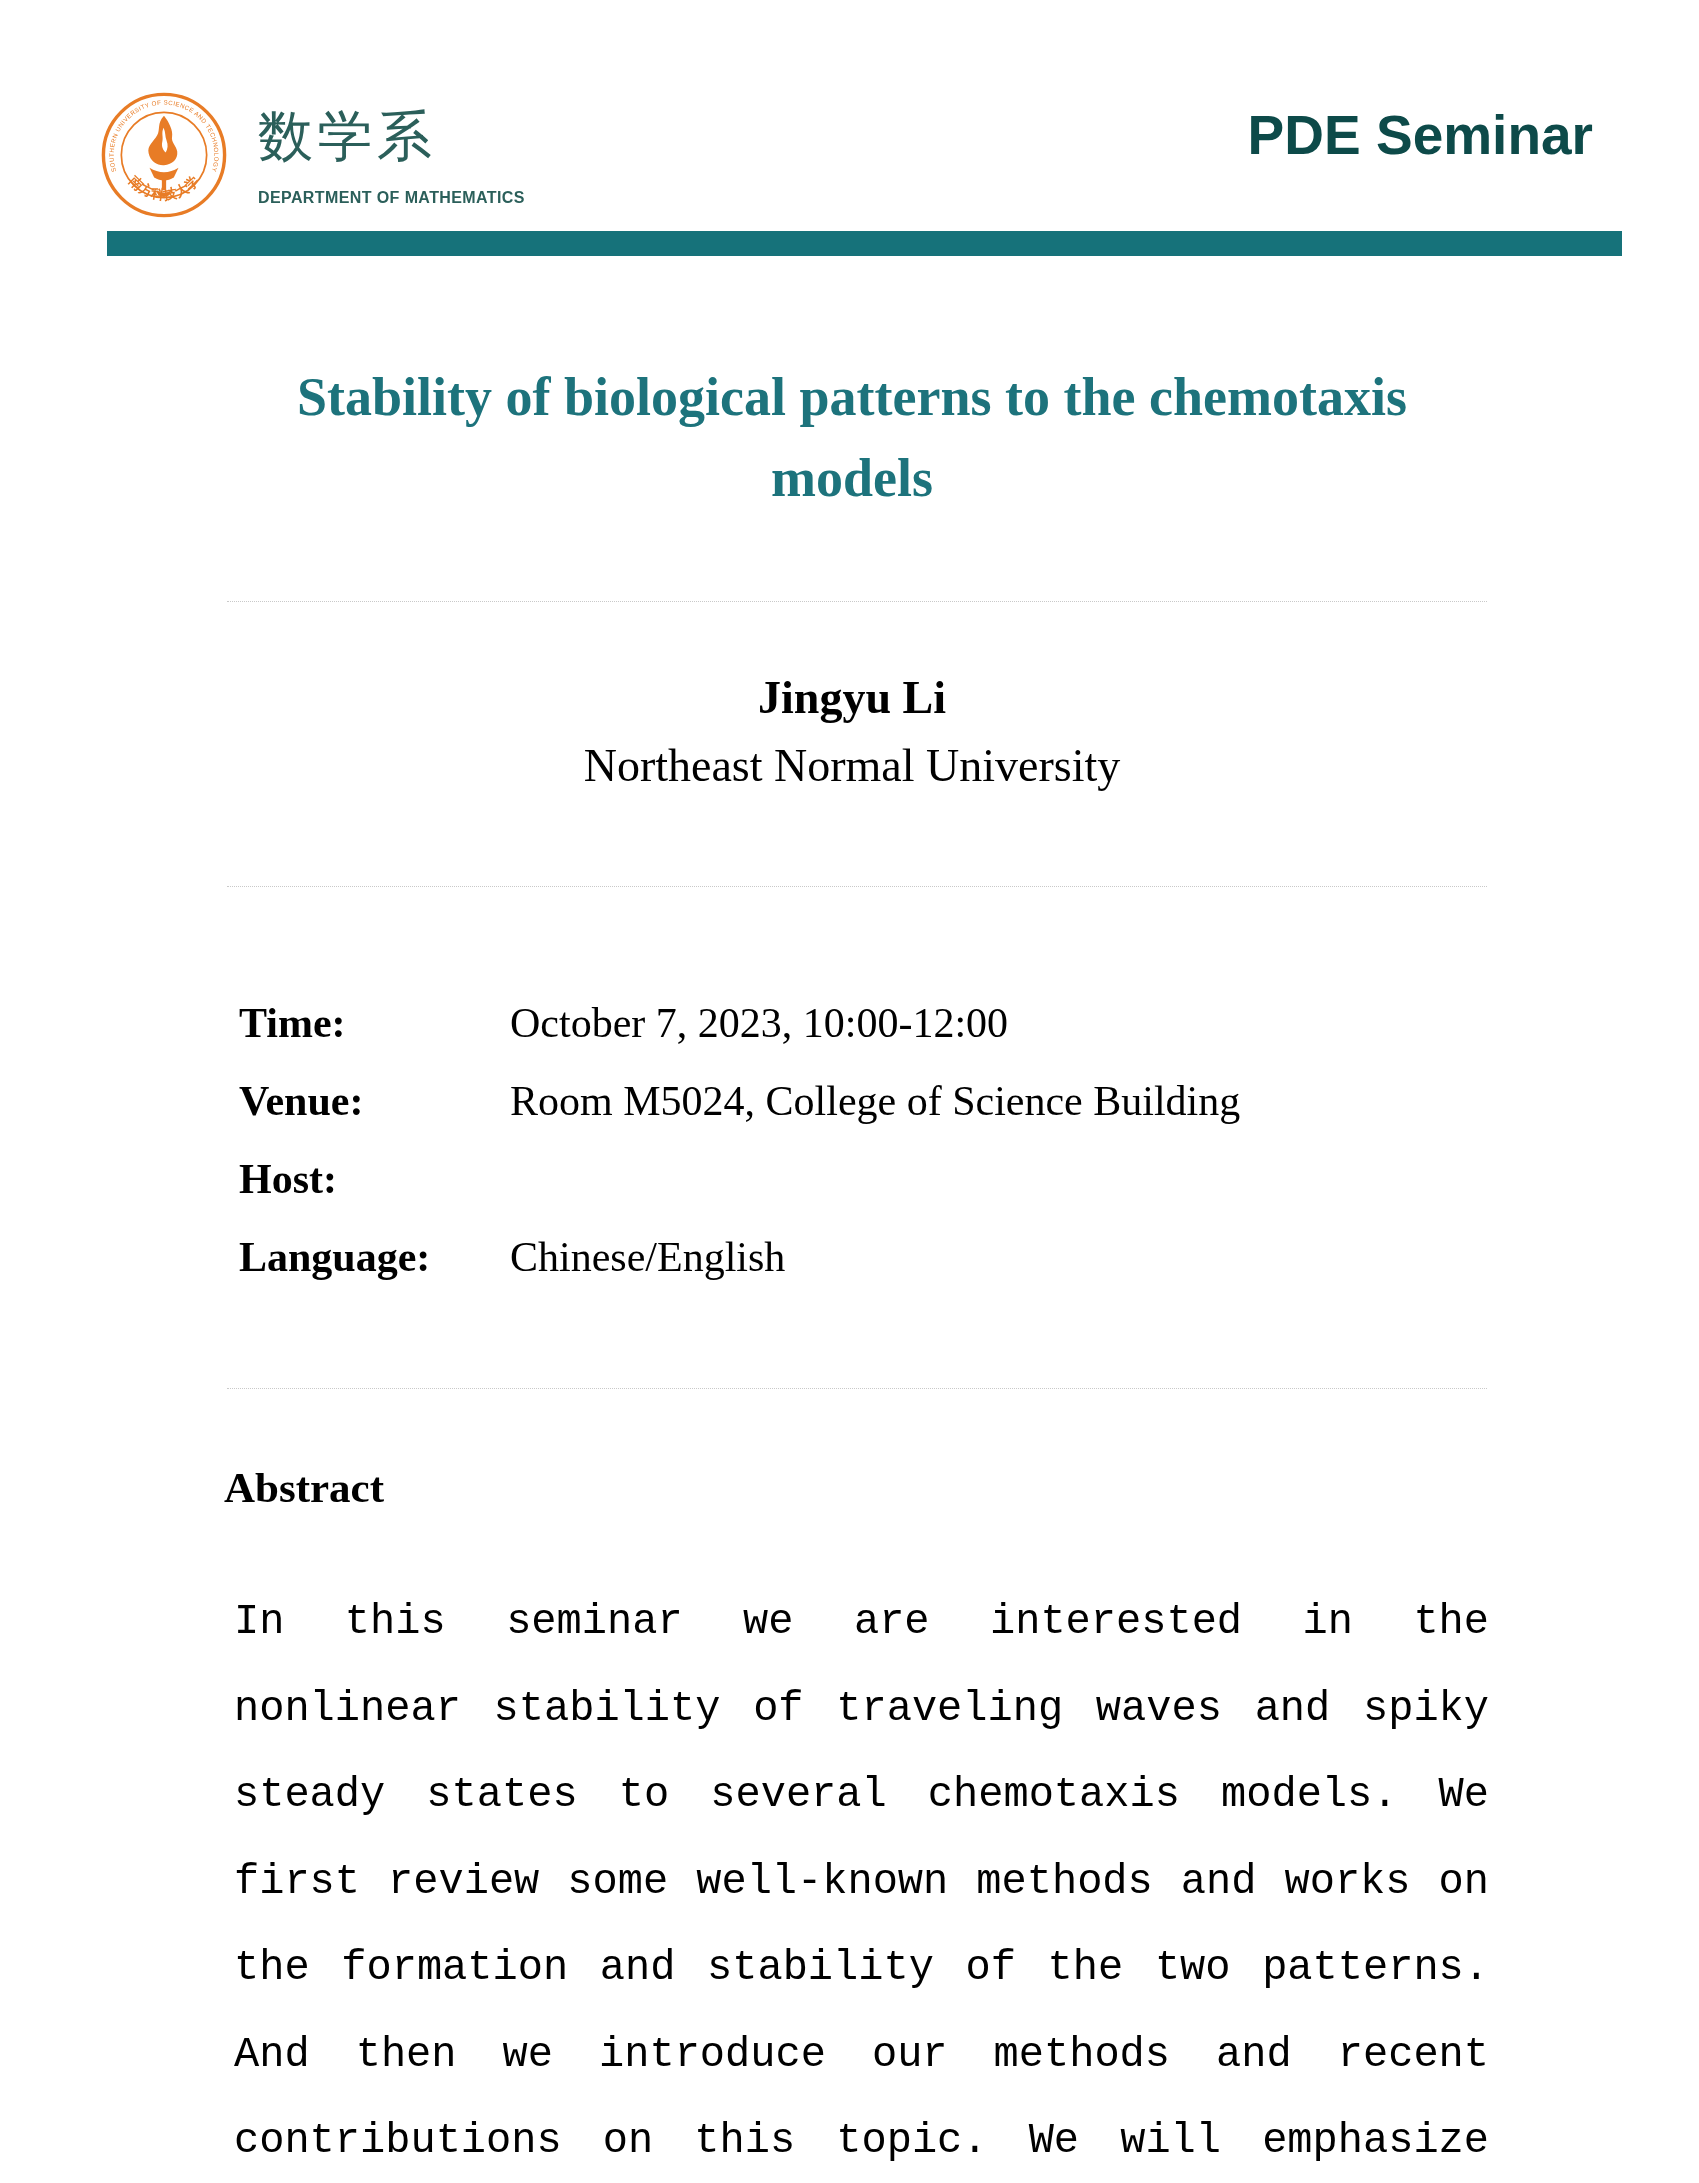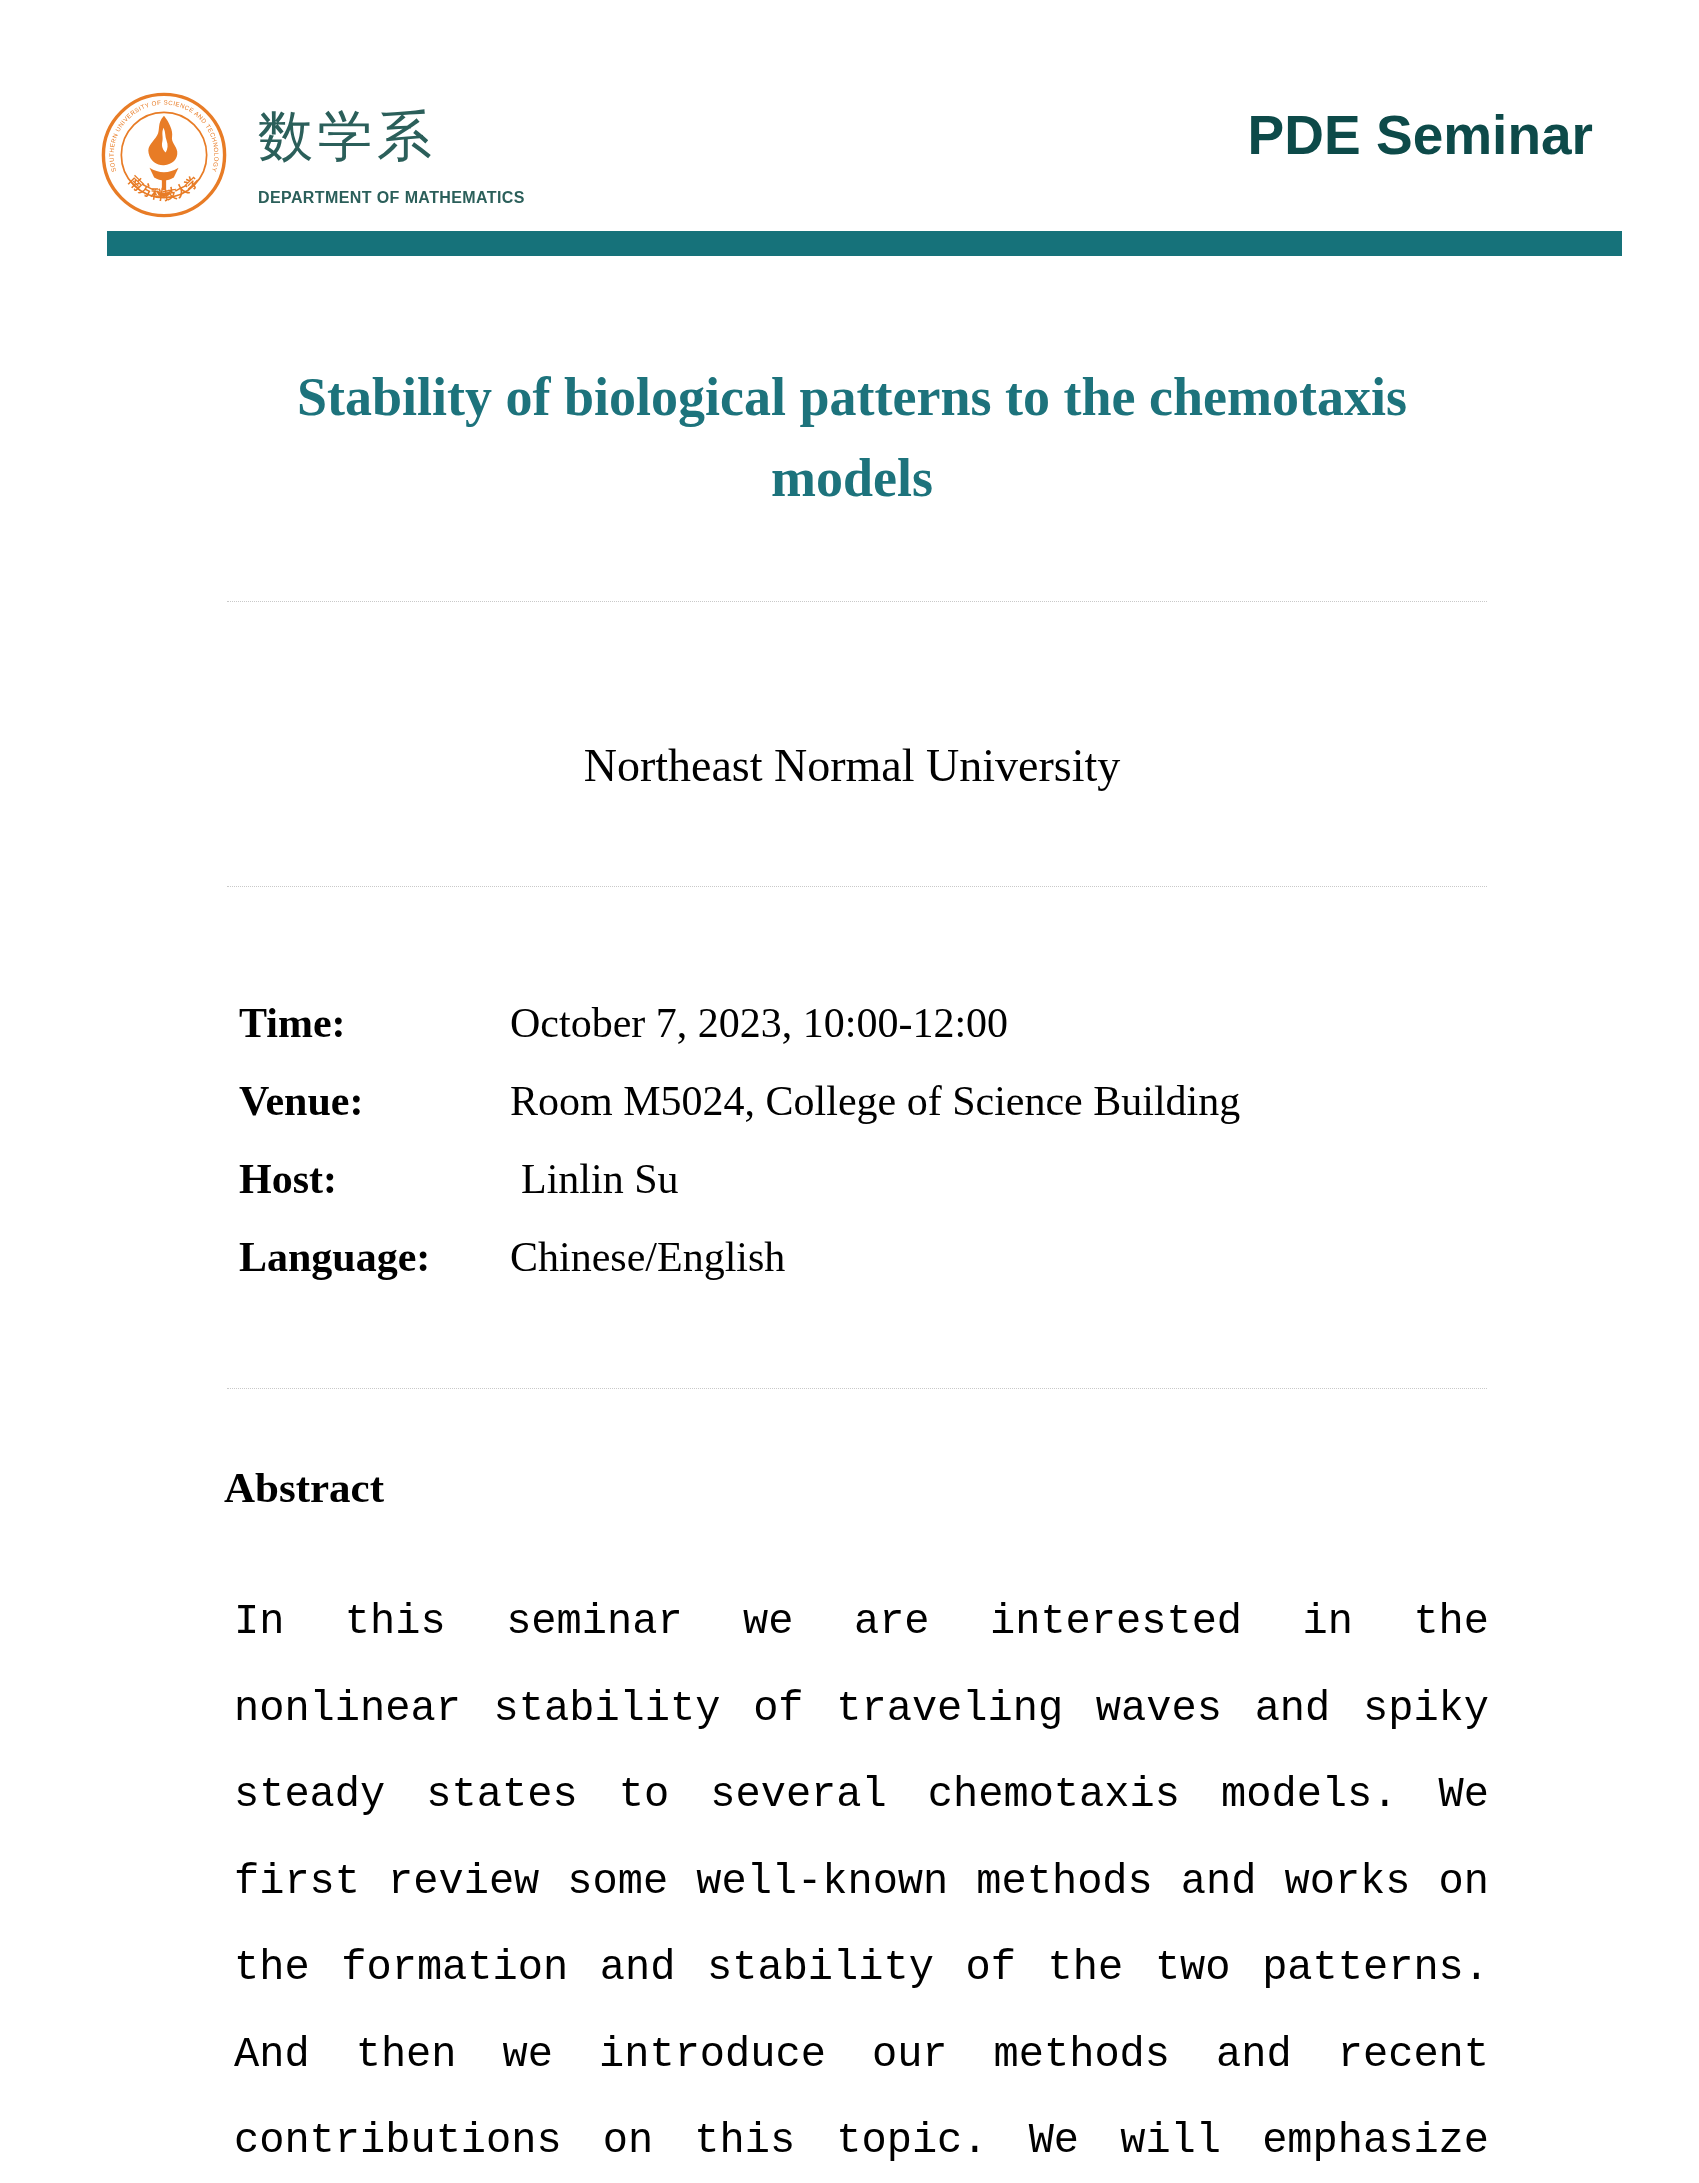--- a/index.html
+++ b/index.html
@@ -127,36 +127,36 @@
   <div class="dept-en">DEPARTMENT OF MATHEMATICS</div>
 
   <div class="series-title">PDE Seminar</div>
 
   <div class="bar bar-top"></div>
 
   <h1 class="talk-title" style="margin:0;">Stability of biological patterns to the chemotaxis models</h1>
 
   <div class="sep sep-1"></div>
 
+  <div class="speaker-name">Jingyu Li</div>
   <div class="speaker-affiliation">Northeast Normal University</div>
 
   <div class="sep sep-2"></div>
 
   <div class="details">
     <div class="detail-row">
       <span class="detail-label">Time:</span>
       <span class="detail-value">October 7, 2023, 10:00-12:00</span>
     </div>
     <div class="detail-row">
       <span class="detail-label">Venue:</span>
       <span class="detail-value">Room M5024, College of Science Building</span>
     </div>
     <div class="detail-row">
       <span class="detail-label">Host:</span>
-      <span class="detail-value">Linlin Su</span>
     </div>
     <div class="detail-row">
       <span class="detail-label">Language:</span>
       <span class="detail-value">Chinese/English</span>
     </div>
   </div>
 
   <div class="sep sep-3"></div>
 
   <div class="abstract-heading">Abstract</div>

